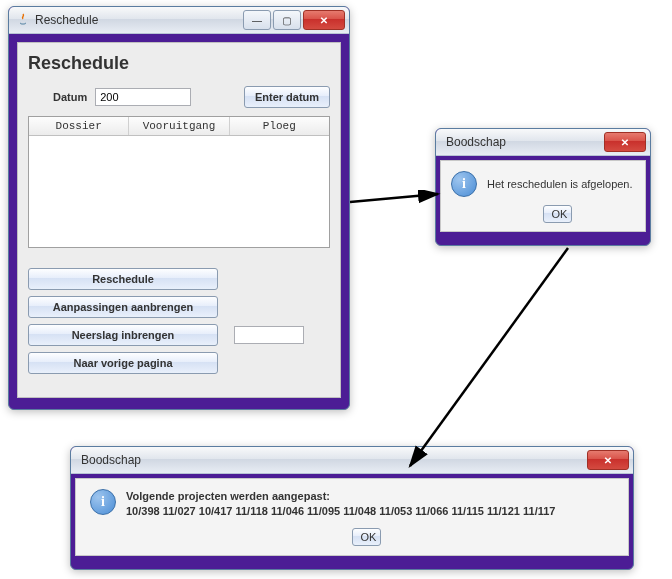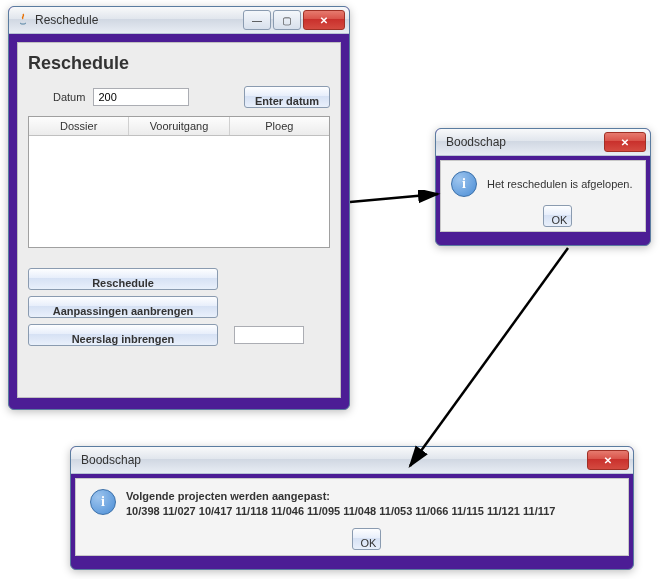--- a/index.html
+++ b/index.html
@@ -87,54 +87,55 @@
     font-weight: bold;
     color: #333;
     margin: 2px 0 12px 0;
   }
   .row {
     display: flex;
     align-items: center;
     gap: 8px;
     margin-bottom: 8px;
   }
-  .lbl { font-weight: normal; color: #333; padding-left: 25px; }
+  .lbl { font-weight: bold; color: #333; padding-left: 25px; }
   input[type=text] {
     border: 1px solid #abadb3;
     background: #fff;
     height: 18px;
     padding: 0 4px;
     font-family: inherit;
     font-size: 11px;
     box-sizing: border-box;
   }
   .btn {
     border: 1px solid #8a9bb0;
     border-radius: 3px;
     background: linear-gradient(to bottom, #fdfeff 0%, #e7eefb 45%, #d6e1f4 46%, #e9f0fb 100%);
     color: #333;
     font-family: inherit;
     font-size: 11px;
-    padding: 8px 8px;
+    padding: 2px 8px;
     height: 22px;
     cursor: pointer;
     box-sizing: border-box;
   }
   .table-wrap {
     border: 1px solid #a0a0a0;
     background: #fff;
     height: 130px;
     overflow: hidden;
     margin-bottom: 20px;
   }
   .table-head {
     display: flex;
     background: linear-gradient(to bottom, #fdfdfd, #ececec);
     border-bottom: 1px solid #c0c0c0;
     height: 18px;
+    font-family: Liberation Mono, monospace;
   }
   .th {
     flex: 1;
     text-align: center;
     font-size: 11px;
     color: #333;
     border-right: 1px solid #d0d0d0;
     line-height: 18px;
   }
   .th:last-child { border-right: none; }
@@ -257,20 +258,21 @@
         </div>
         <div style="height:110px;background:#fff"></div>
       </div>
       <div class="btn-stack">
         <button class="btn">Reschedule</button>
         <button class="btn">Aanpassingen aanbrengen</button>
         <div class="btn-row-wrap">
           <button class="btn" style="flex:0 0 190px">Neerslag inbrengen</button>
           <input type="text" style="width: 70px; margin-left: 14px;" value="">
         </div>
+        <button class="btn">Naar vorige pagina</button>
       </div>
     </div>
   </div>
 </div>
 
 <div class="window" id="win-msg1">
   <div class="titlebar">
     <span class="title-text" style="padding-left:4px">Boodschap</span>
     <div class="winbtns">
       <div class="winbtn close close-only">

